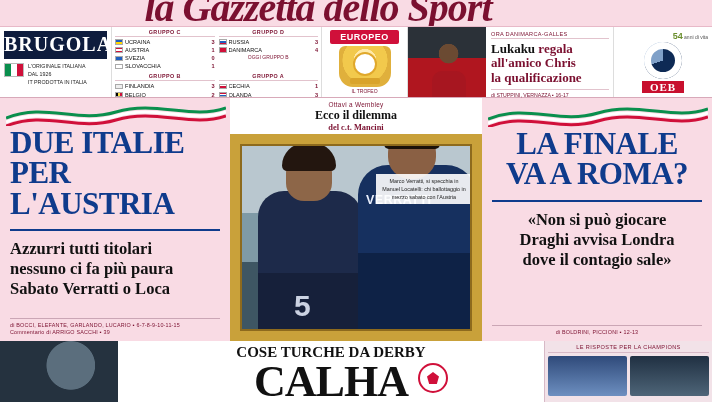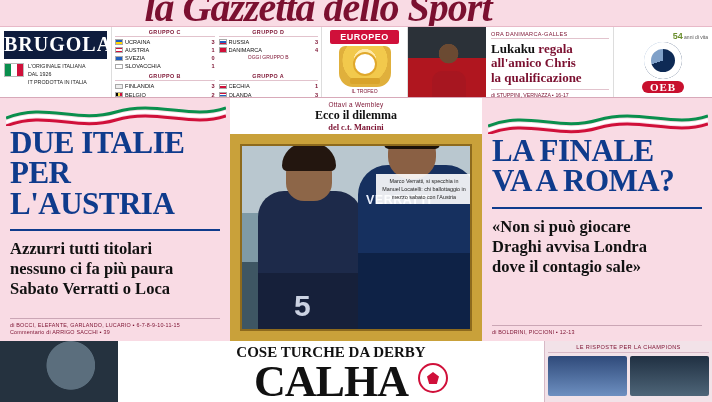--- a/index.html
+++ b/index.html
@@ -171,33 +171,33 @@
   .oeb-top .g { color: #6b8f2e; font-weight: bold; font-size: 9px; }
   .oeb-ring {
     width: 38px; height: 38px; border-radius: 50%;
     background: conic-gradient(#0e2a55 0 70%, #7fa0c8 70% 100%);
     margin-top: 1px;
     box-shadow: inset 0 0 0 7px #fff;
   }
   .oeb-logo {
     margin-top: 2px; background: #c8102e; color: #fff; font-weight: bold;
     font-family: "Liberation Serif", serif; font-size: 11px; letter-spacing: 1px;
-    padding: 0 8px; border-radius: 6px;
+    padding: 0 8px; border-radius: 0;
   }
 
   
   .mainband {
     position: absolute; top: 98px; left: 0; width: 712px; height: 243px;
     display: flex;
   }
   .col {
     position: relative; background: #f9dbe4;
   }
   .col-left { width: 230px; padding: 4px 10px 0; }
-  .col-right { width: 230px; padding: 12px 10px 0; }
+  .col-right { width: 230px; padding: 5px 10px 0; text-align: center; }
   .col-center { width: 252px; position: relative; background: #fff; }
 
   .swoosh {
     position: relative; height: 24px; margin-bottom: 2px;
   }
   .swoosh svg { position: absolute; left: -4px; top: 0; }
 
   .big-head {
     font-family: "Liberation Serif", serif; font-weight: bold;
     color: #0f3b8c; font-size: 31px; line-height: 0.98;

